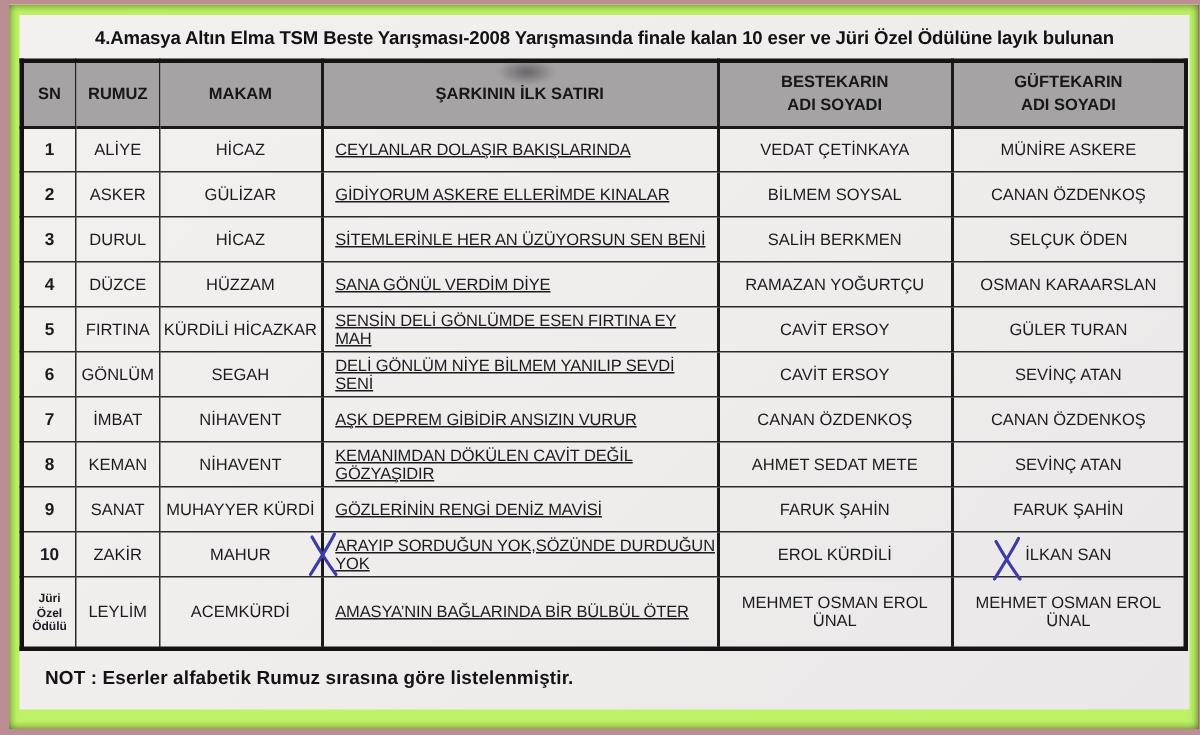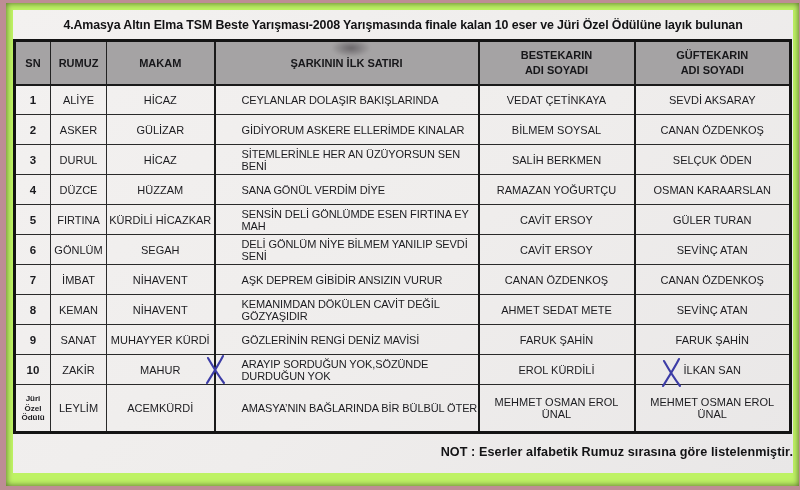--- a/index.html
+++ b/index.html
@@ -54,39 +54,38 @@
     height:30px;
     font-size:11px;
     color:#1b1b1f;
     text-align:center;
     vertical-align:middle;
     background:transparent;
     position:relative;
   }
   .b-thick { border-left:2px solid #1a1a1a !important; }
   td.cell-sn { font-weight:bold; font-size:11.5px; }
-  td.cell-sarki { text-align:left; padding-left:26px; letter-spacing:-0.1px; }
+  td.cell-sarki { text-align:left; padding-left:8px; letter-spacing:-0.1px;text-decoration:underline; }
   tr.award-row td { height:48px; }
   tr.award-row td.cell-sn { font-size:8px; line-height:1.2; padding:0 2px; }
   .smudge {
     position:absolute; top:-3px; left:44%; width:40px; height:18px;
     background:radial-gradient(ellipse at center, rgba(55,50,55,.55) 0%, rgba(55,50,55,0) 70%);
     filter:blur(1px);
     pointer-events:none;
   }
   .x-mark { position:absolute; pointer-events:none; }
   .x-mark.x-makam { right:-13px; top:-1px; }
   .x-mark.x-guftekar { left:24px; top:2px; }
   .note {
     font-weight:bold;
     font-size:12.6px;
     color:#131315;
     margin:7px 0 0 17px;
     letter-spacing:0.1px;
-    text-align:right;
   }
 </style>
 </head>
 <body>
 
 <div class="frame">
   <div class="paper">
 
     <div class="doc-title">
       <div>4.Amasya Altın Elma TSM Beste Yarışması-2008 Yarışmasında finale kalan 10 eser ve Jüri Özel Ödülüne layık bulunan</div>
@@ -120,21 +119,21 @@
           </th>
         </tr>
       </thead>
       <tbody id="table-body">
           <tr>
             <td class="cell-sn"><span>1</span></td>
             <td class="cell-rumuz"><span>ALİYE</span></td>
             <td class="cell-makam"><span>HİCAZ</span></td>
             <td class="cell-sarki b-thick"><span>CEYLANLAR DOLAŞIR BAKIŞLARINDA</span></td>
             <td class="cell-bestekar b-thick"><span>VEDAT ÇETİNKAYA</span></td>
-            <td class="cell-guftekar b-thick"><span>SEVDİ AKSARAY</span></td>
+            <td class="cell-guftekar b-thick"><span>MÜNİRE ASKERE</span></td>
           </tr>
           <tr>
             <td class="cell-sn"><span>2</span></td>
             <td class="cell-rumuz"><span>ASKER</span></td>
             <td class="cell-makam"><span>GÜLİZAR</span></td>
             <td class="cell-sarki b-thick"><span>GİDİYORUM ASKERE ELLERİMDE KINALAR</span></td>
             <td class="cell-bestekar b-thick"><span>BİLMEM SOYSAL</span></td>
             <td class="cell-guftekar b-thick"><span>CANAN ÖZDENKOŞ</span></td>
           </tr>
           <tr>

